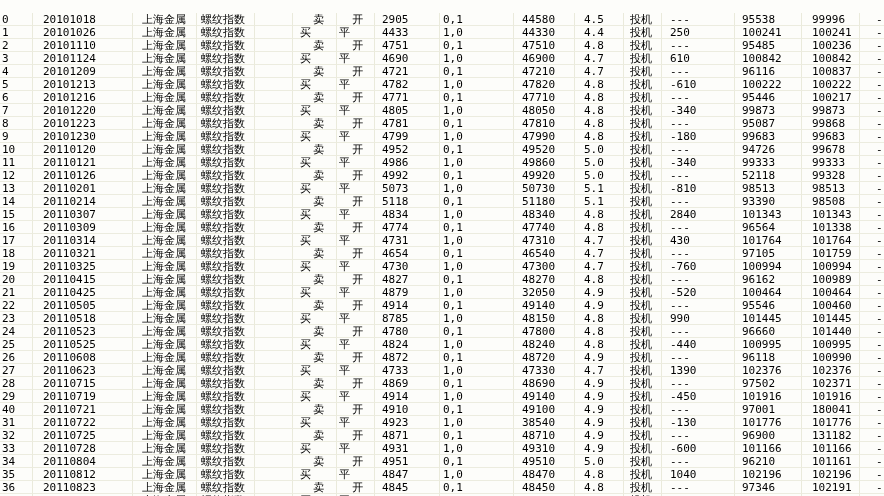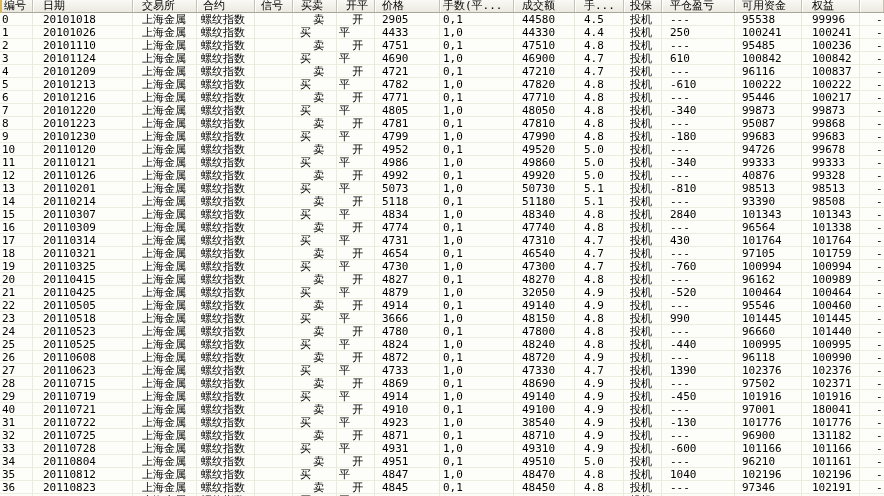--- a/index.html
+++ b/index.html
@@ -22,39 +22,20 @@
   .c12{padding-left:8px}.c13{padding-left:7px}.c14{padding-left:10px}.c15{padding-left:16px}
   .h0{padding-left:4px}.h1{padding-left:10px}.h2{padding-left:9px}.h3{padding-left:6px}
   .h4{padding-left:6px}.h5{padding-left:8px}.h6{padding-left:9px}.h7{padding-left:7px}
   .h8{padding-left:3px}.h9{padding-left:8px}.h10{padding-left:9px}.h11{padding-left:6px}
   .h12{padding-left:8px}.h13{padding-left:7px}.h14{padding-left:10px}.h15{padding-left:0}
 </style>
 </head>
 <body>
 
 <div class="grid">
-  <div class="hdr">
-    <div class="hcell h0">编号</div>
-    <div class="hcell h1">日期</div>
-    <div class="hcell h2">交易所</div>
-    <div class="hcell h3">合约</div>
-    <div class="hcell h4">信号</div>
-    <div class="hcell h5">买卖</div>
-    <div class="hcell h6">开平</div>
-    <div class="hcell h7">价格</div>
-    <div class="hcell h8">手数(平...</div>
-    <div class="hcell h9">成交额</div>
-    <div class="hcell h10">手...</div>
-    <div class="hcell h11">投保</div>
-    <div class="hcell h12">平仓盈亏</div>
-    <div class="hcell h13">可用资金</div>
-    <div class="hcell h14">权益</div>
-    <div class="hcell h15"></div>
-    <div class="strip"></div>
-  </div>
   <div class="body">
       <div class="row">
         <div class="cell c0">0</div>
         <div class="cell c1">20101018</div>
         <div class="cell c2">上海金属</div>
         <div class="cell c3">螺纹指数</div>
         <div class="cell c4"></div>
         <div class="cell c5">  卖</div>
         <div class="cell c6">  开</div>
         <div class="cell c7">2905</div>
@@ -272,21 +253,21 @@
         <div class="cell c3">螺纹指数</div>
         <div class="cell c4"></div>
         <div class="cell c5">  卖</div>
         <div class="cell c6">  开</div>
         <div class="cell c7">4992</div>
         <div class="cell c8">0,1</div>
         <div class="cell c9">49920</div>
         <div class="cell c10">5.0</div>
         <div class="cell c11">投机</div>
         <div class="cell c12">---</div>
-        <div class="cell c13">40876</div>
+        <div class="cell c13">52118</div>
         <div class="cell c14">99328</div>
         <div class="cell c15">-</div>
       </div>
       <div class="row">
         <div class="cell c0">13</div>
         <div class="cell c1">20110201</div>
         <div class="cell c2">上海金属</div>
         <div class="cell c3">螺纹指数</div>
         <div class="cell c4"></div>
         <div class="cell c5">买</div>
@@ -464,21 +445,21 @@
         <div class="cell c15">-</div>
       </div>
       <div class="row">
         <div class="cell c0">23</div>
         <div class="cell c1">20110518</div>
         <div class="cell c2">上海金属</div>
         <div class="cell c3">螺纹指数</div>
         <div class="cell c4"></div>
         <div class="cell c5">买</div>
         <div class="cell c6">平</div>
-        <div class="cell c7">3666</div>
+        <div class="cell c7">8785</div>
         <div class="cell c8">1,0</div>
         <div class="cell c9">48150</div>
         <div class="cell c10">4.8</div>
         <div class="cell c11">投机</div>
         <div class="cell c12">990</div>
         <div class="cell c13">101445</div>
         <div class="cell c14">101445</div>
         <div class="cell c15">-</div>
       </div>
       <div class="row">

